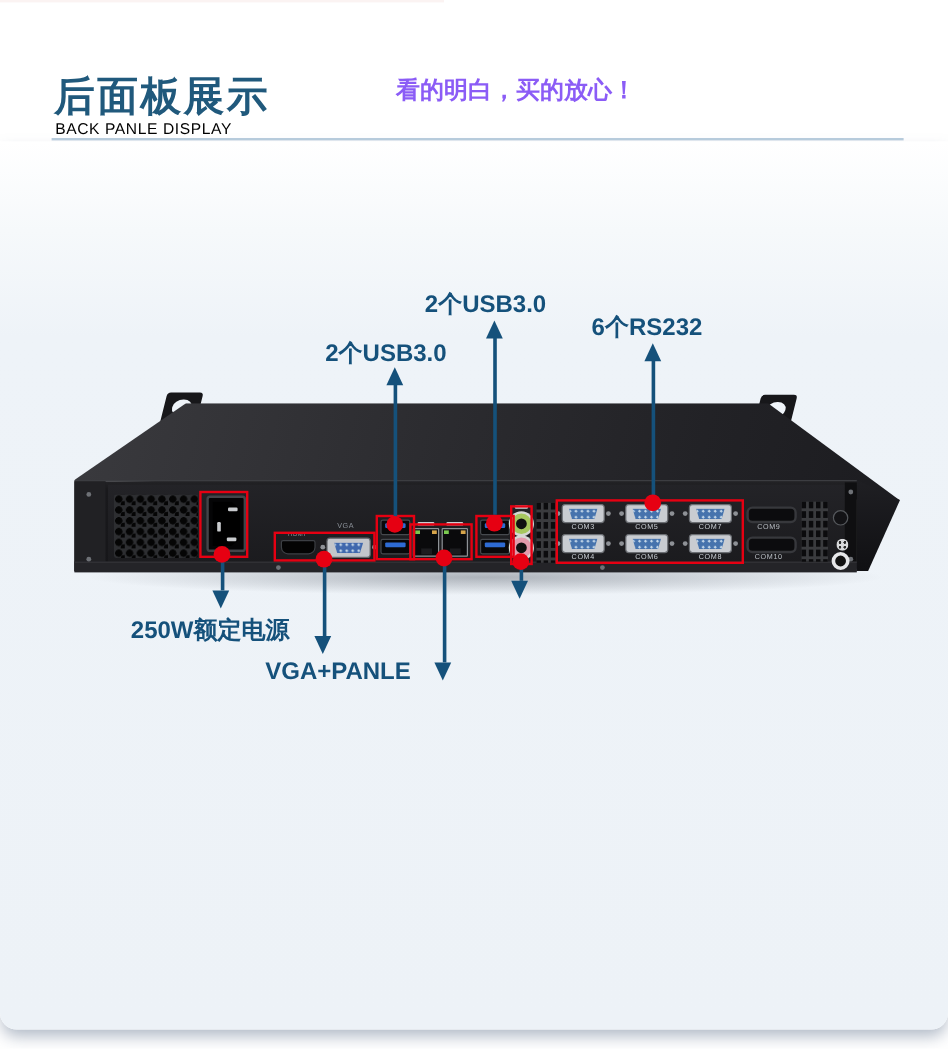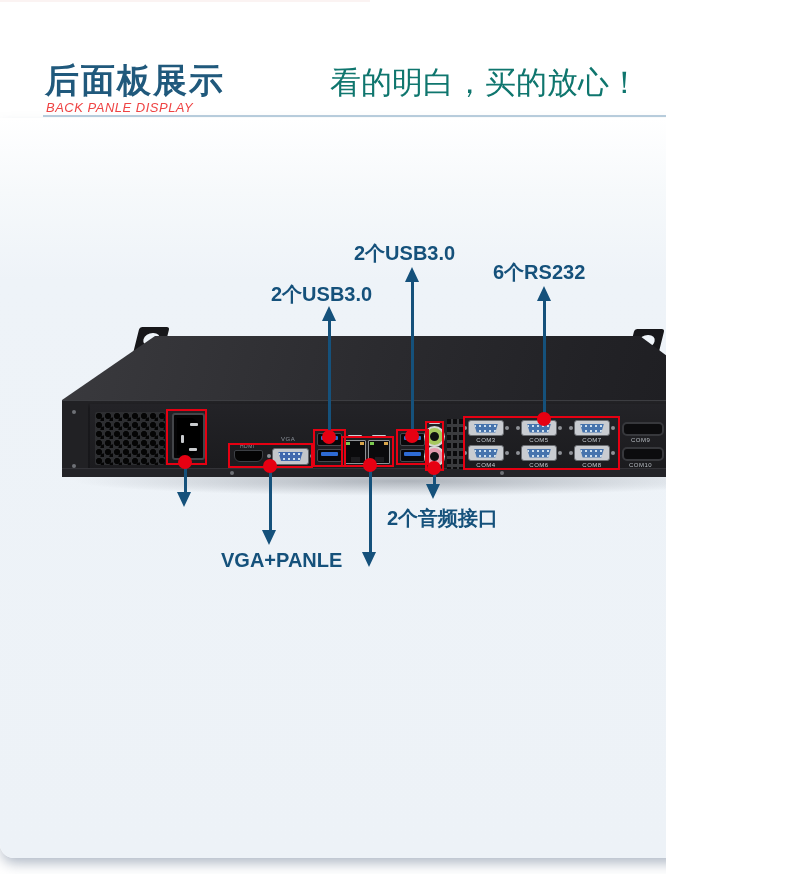--- a/index.html
+++ b/index.html
@@ -1,24 +1,24 @@
 <!DOCTYPE html>
 <html><head>
 <meta charset="utf-8">
 <style>
   * { margin:0; padding:0; box-sizing:border-box; }
   html,body { width:790px; height:874px; background:#ffffff; font-family:"Liberation Sans", sans-serif; }
-  #stage { position:relative; width:666px; height:874px; overflow:hidden; background:#ffffff; }
+  #stage { position:relative; width:790px; height:874px; overflow:hidden; background:#ffffff; }
 
   
   .top-accent { position:absolute; left:0; top:0; width:370px; height:2px; background:#fbf3f2; }
   .title-cn { position:absolute; left:45px; top:58px; font-size:34px; font-weight:bold; color:#20597c; letter-spacing:2px; }
-  .title-en { position:absolute; left:46px; top:100px; font-size:13px; font-style:italic; color:#ef4444; letter-spacing:0.5px; }
+  .title-en { position:absolute; left:46px; top:100px; font-size:13px; color:#000000; letter-spacing:0.5px; }
   .divider { position:absolute; left:43px; top:115px; width:710px; height:2px; background:#b9cede; }
-  .slogan { position:absolute; left:330px; top:62px; font-size:31px; font-weight:normal; color:#0f766e; }
+  .slogan { position:absolute; left:330px; top:62px; font-size:20px; font-weight:bold; color:#8b5cf6; }
 
   
   .section-card { position:absolute; left:0; top:118px; width:790px; height:740px;
     background:linear-gradient(180deg,#ffffff 0%,#f6f9fb 10%,#eef3f8 22%,#edf2f7 100%);
     border-radius:0 0 14px 14px;
     box-shadow:0 7px 13px -2px rgba(110,125,150,0.55); }
 
   
   .chassis-shadow { position:absolute; left:70px; top:466px; width:670px; height:30px;
     background:radial-gradient(ellipse at 50% 50%, rgba(25,32,45,0.30) 0%, rgba(25,32,45,0) 70%); }
@@ -273,27 +273,27 @@
   <div class="dot" style="left:405px; top:429px;"></div>
 
   <div class="ann" style="left:493px; top:259px;text-align:right;">6个RS232</div>
   <div class="head-up" style="left:537px; top:286px;"></div>
   <div class="shaft" style="left:543px; top:300px; height:113px;"></div>
   <div class="dot" style="left:537px; top:412px;"></div>
 
   <div class="dot" style="left:178px; top:455px;"></div>
   <div class="shaft" style="left:184px; top:468px; height:24px;"></div>
   <div class="head-down" style="left:177px; top:492px;"></div>
+  <div class="ann" style="left:109px; top:512px;">250W额定电源</div>
 
   <div class="dot" style="left:263px; top:459px;"></div>
   <div class="shaft" style="left:269px; top:472px; height:58px;"></div>
   <div class="head-down" style="left:262px; top:530px;"></div>
   <div class="ann" style="left:221px; top:549px;">VGA+PANLE</div>
 
   <div class="dot" style="left:363px; top:458px;"></div>
   <div class="shaft" style="left:369px; top:471px; height:81px;"></div>
   <div class="head-down" style="left:362px; top:552px;"></div>
 
   <div class="dot" style="left:427px; top:461px;"></div>
   <div class="shaft" style="left:433px; top:474px; height:10px;"></div>
   <div class="head-down" style="left:426px; top:484px;"></div>
-  <div class="ann" style="left:387px; top:505px;">2个音频接口</div>
 </div>
 
 </body></html>

